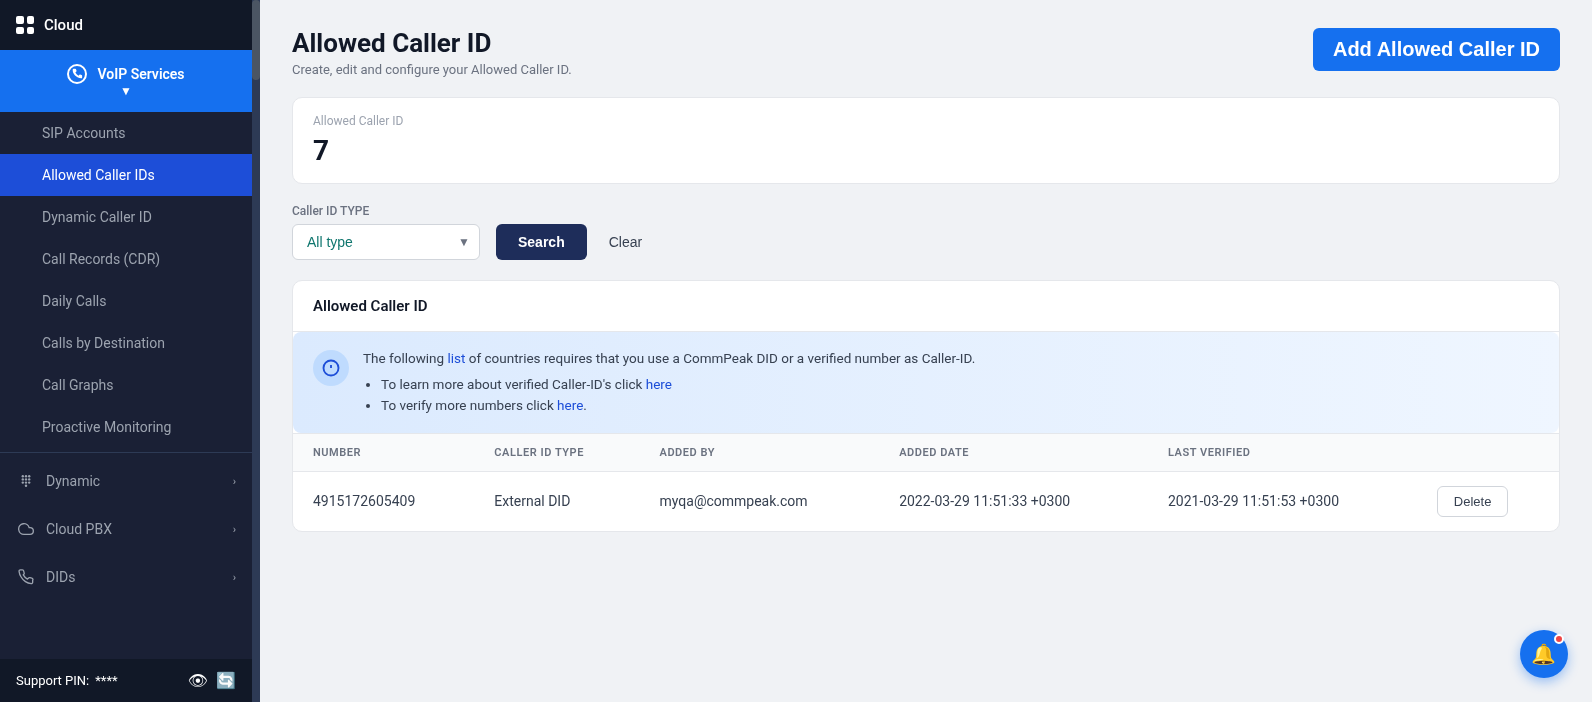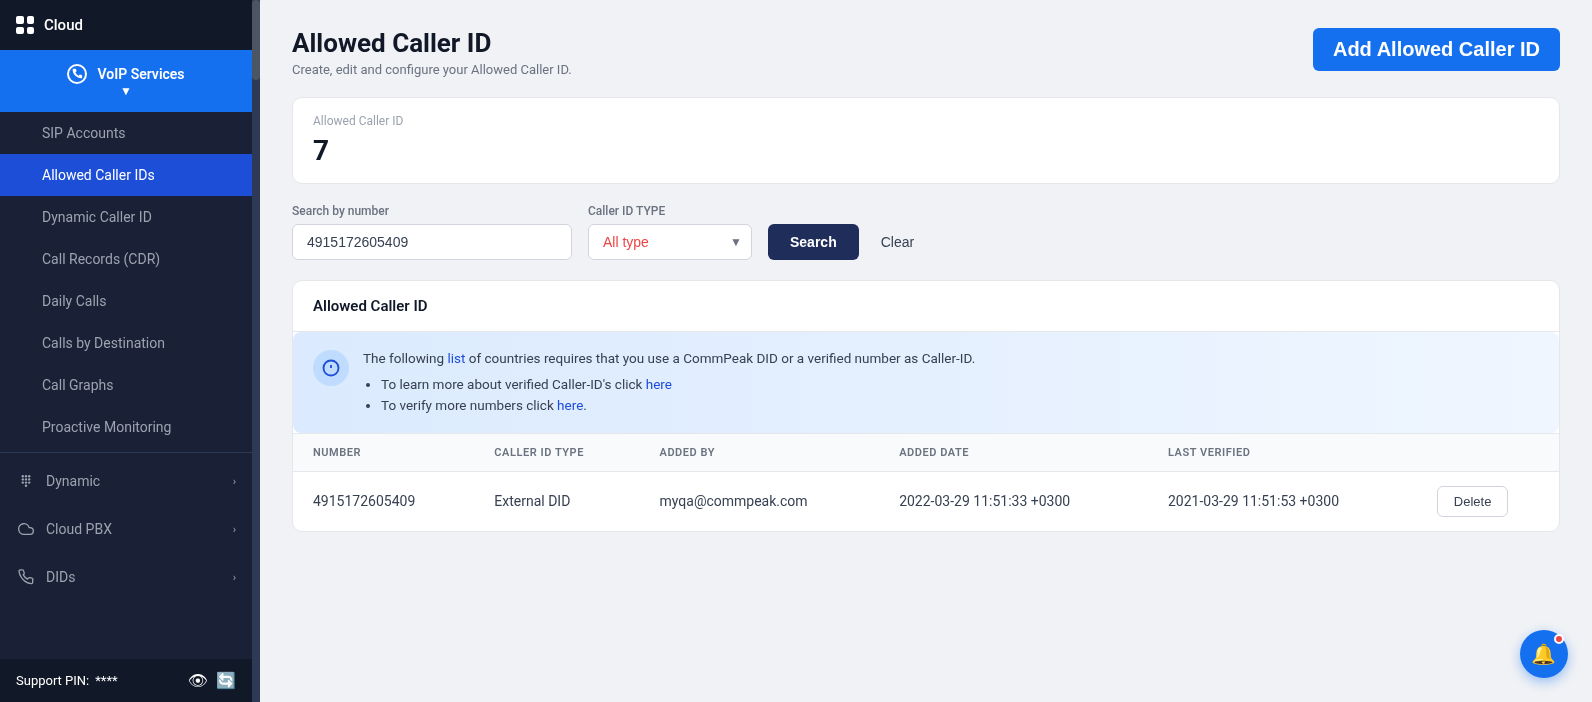--- a/index.html
+++ b/index.html
@@ -242,22 +242,22 @@
       outline: none;
     }
     .filter-select-wrapper {
       position: relative;
     }
     .filter-select {
       border: 1px solid #d1d5db;
       border-radius: 6px;
       padding: 9px 36px 9px 14px;
       font-size: 14px;
-      color: #ef4444;
-      width: 164px;
+      color: #0f766e;
+      width: 188px;
       background: #fff;
       outline: none;
       appearance: none;
       cursor: pointer;
     }
     .select-chevron {
       position: absolute;
       right: 10px;
       top: 50%;
       transform: translateY(-50%);
@@ -518,24 +518,20 @@
     </div>
     <button class="add-btn">Add Allowed Caller ID</button>
   </div>
 
   <div class="stat-card">
     <div class="stat-card-label">Allowed Caller ID</div>
     <div class="stat-card-value">7</div>
   </div>
 
   <div class="filter-row">
-    <div class="filter-group">
-      <label class="filter-label">Search by number</label>
-      <input type="text" class="filter-input" value="4915172605409" style="">
-    </div>
     <div class="filter-group">
       <label class="filter-label">Caller ID TYPE</label>
       <div class="filter-select-wrapper">
         <select class="filter-select">
           <option>All type</option>
           <option>External DID</option>
           <option>Internal</option>
           <option>Verified</option>
         </select>
         <span class="select-chevron">▼</span>

